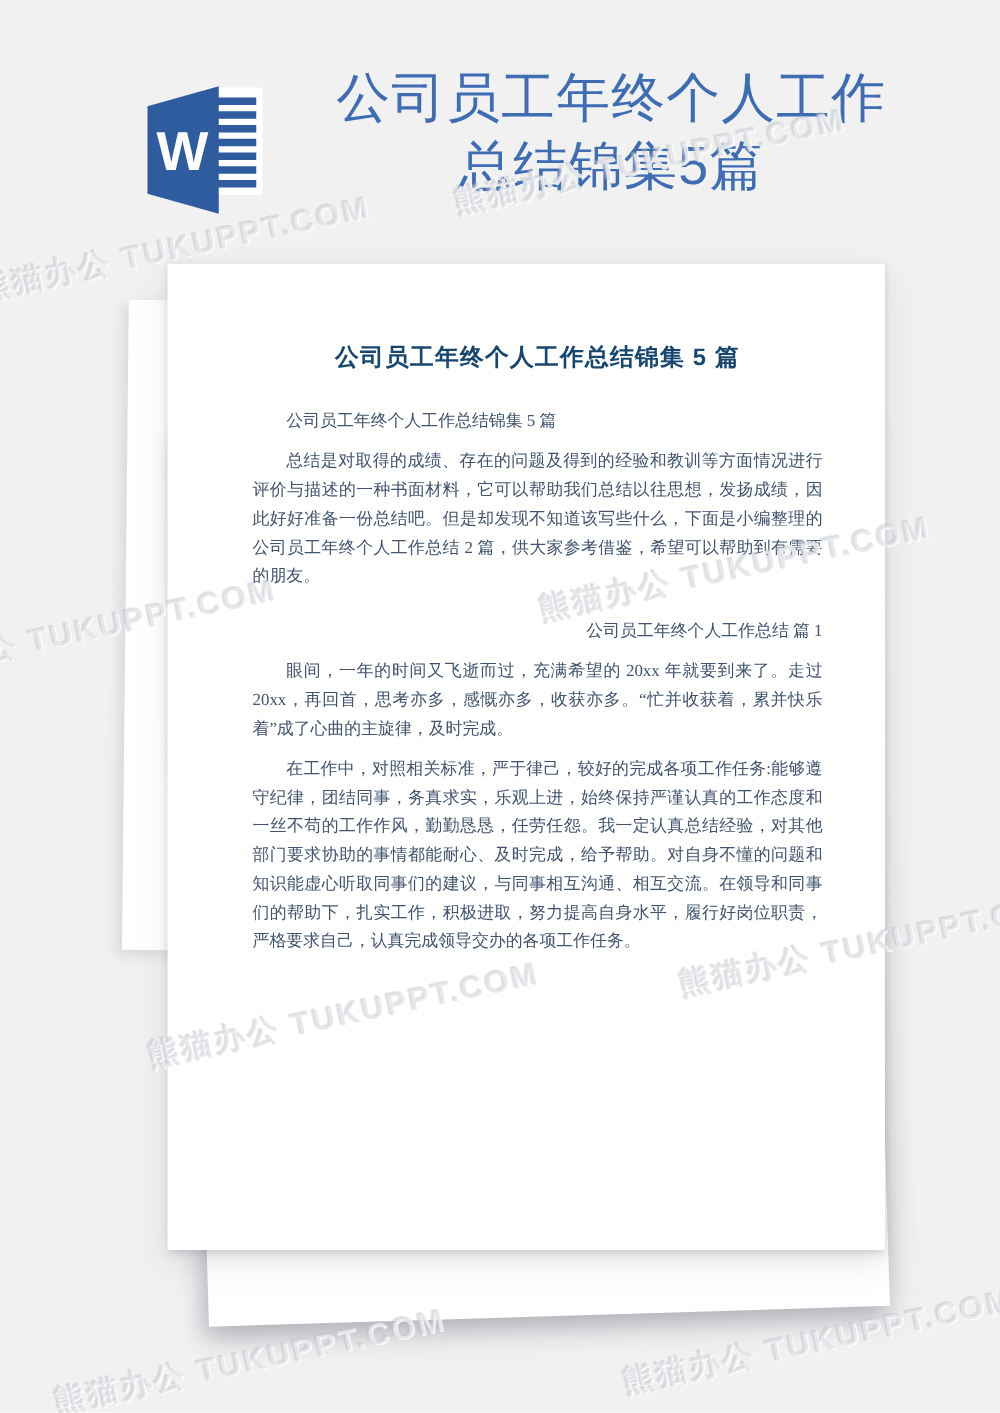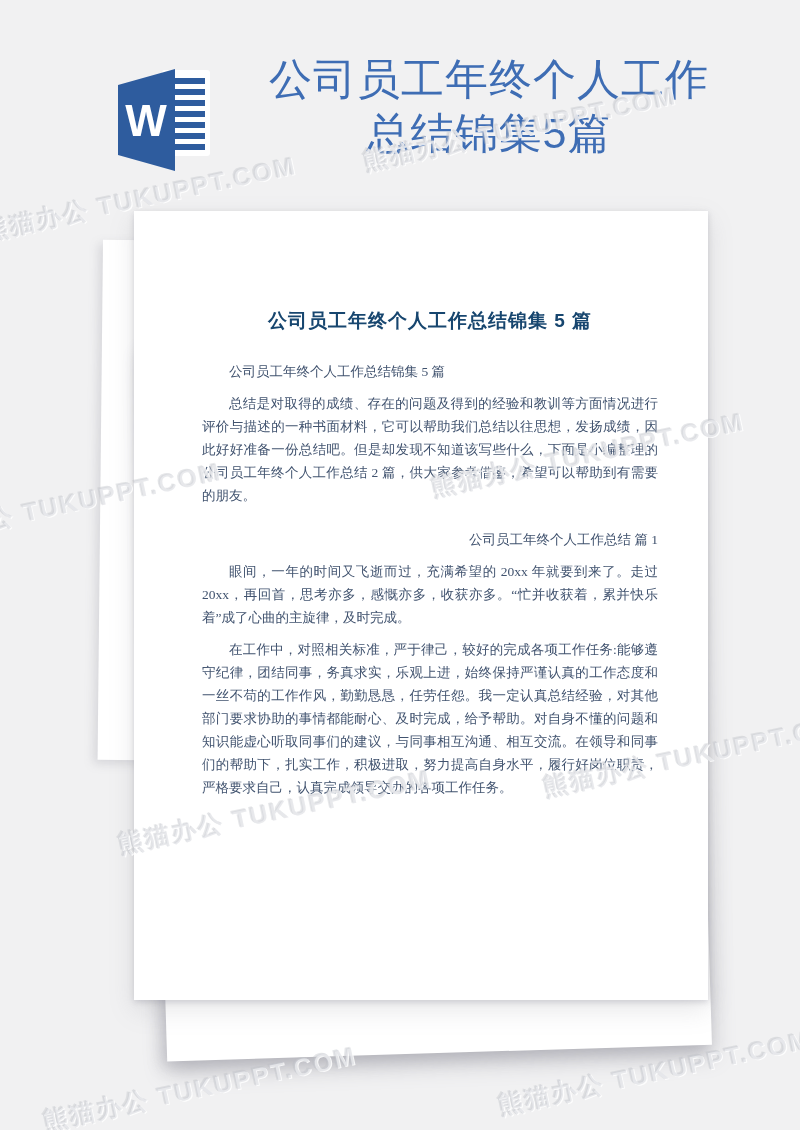--- a/index.html
+++ b/index.html
@@ -30,21 +30,21 @@
   .sheet-back-b {
     left: 145px; top: 330px; width: 545px; height: 715px;
     transform: rotate(-1.76deg); transform-origin: 100% 0;
     box-shadow: 0 10px 22px rgba(130,130,142,0.45), -6px 6px 14px rgba(140,140,150,0.25);
     z-index: 2;
   }
   .sheet-front {
     left: 134px; top: 211px; width: 574px; height: 789px;
     box-shadow: 0 2px 6px rgba(120,120,132,0.28), 0 10px 24px rgba(120,120,132,0.18);
     z-index: 3;
-    padding: 97px 50px 0 68px;
+    padding: 62px 50px 0 68px;
     overflow: hidden;
   }
   
   .doc-title {
     text-align: center;
     font-size: 19px; font-weight: bold; letter-spacing: 1px;
     color: #17466f;
     font-family: "Liberation Sans", "DejaVu Sans", sans-serif;
     margin-bottom: 26px;
   }

